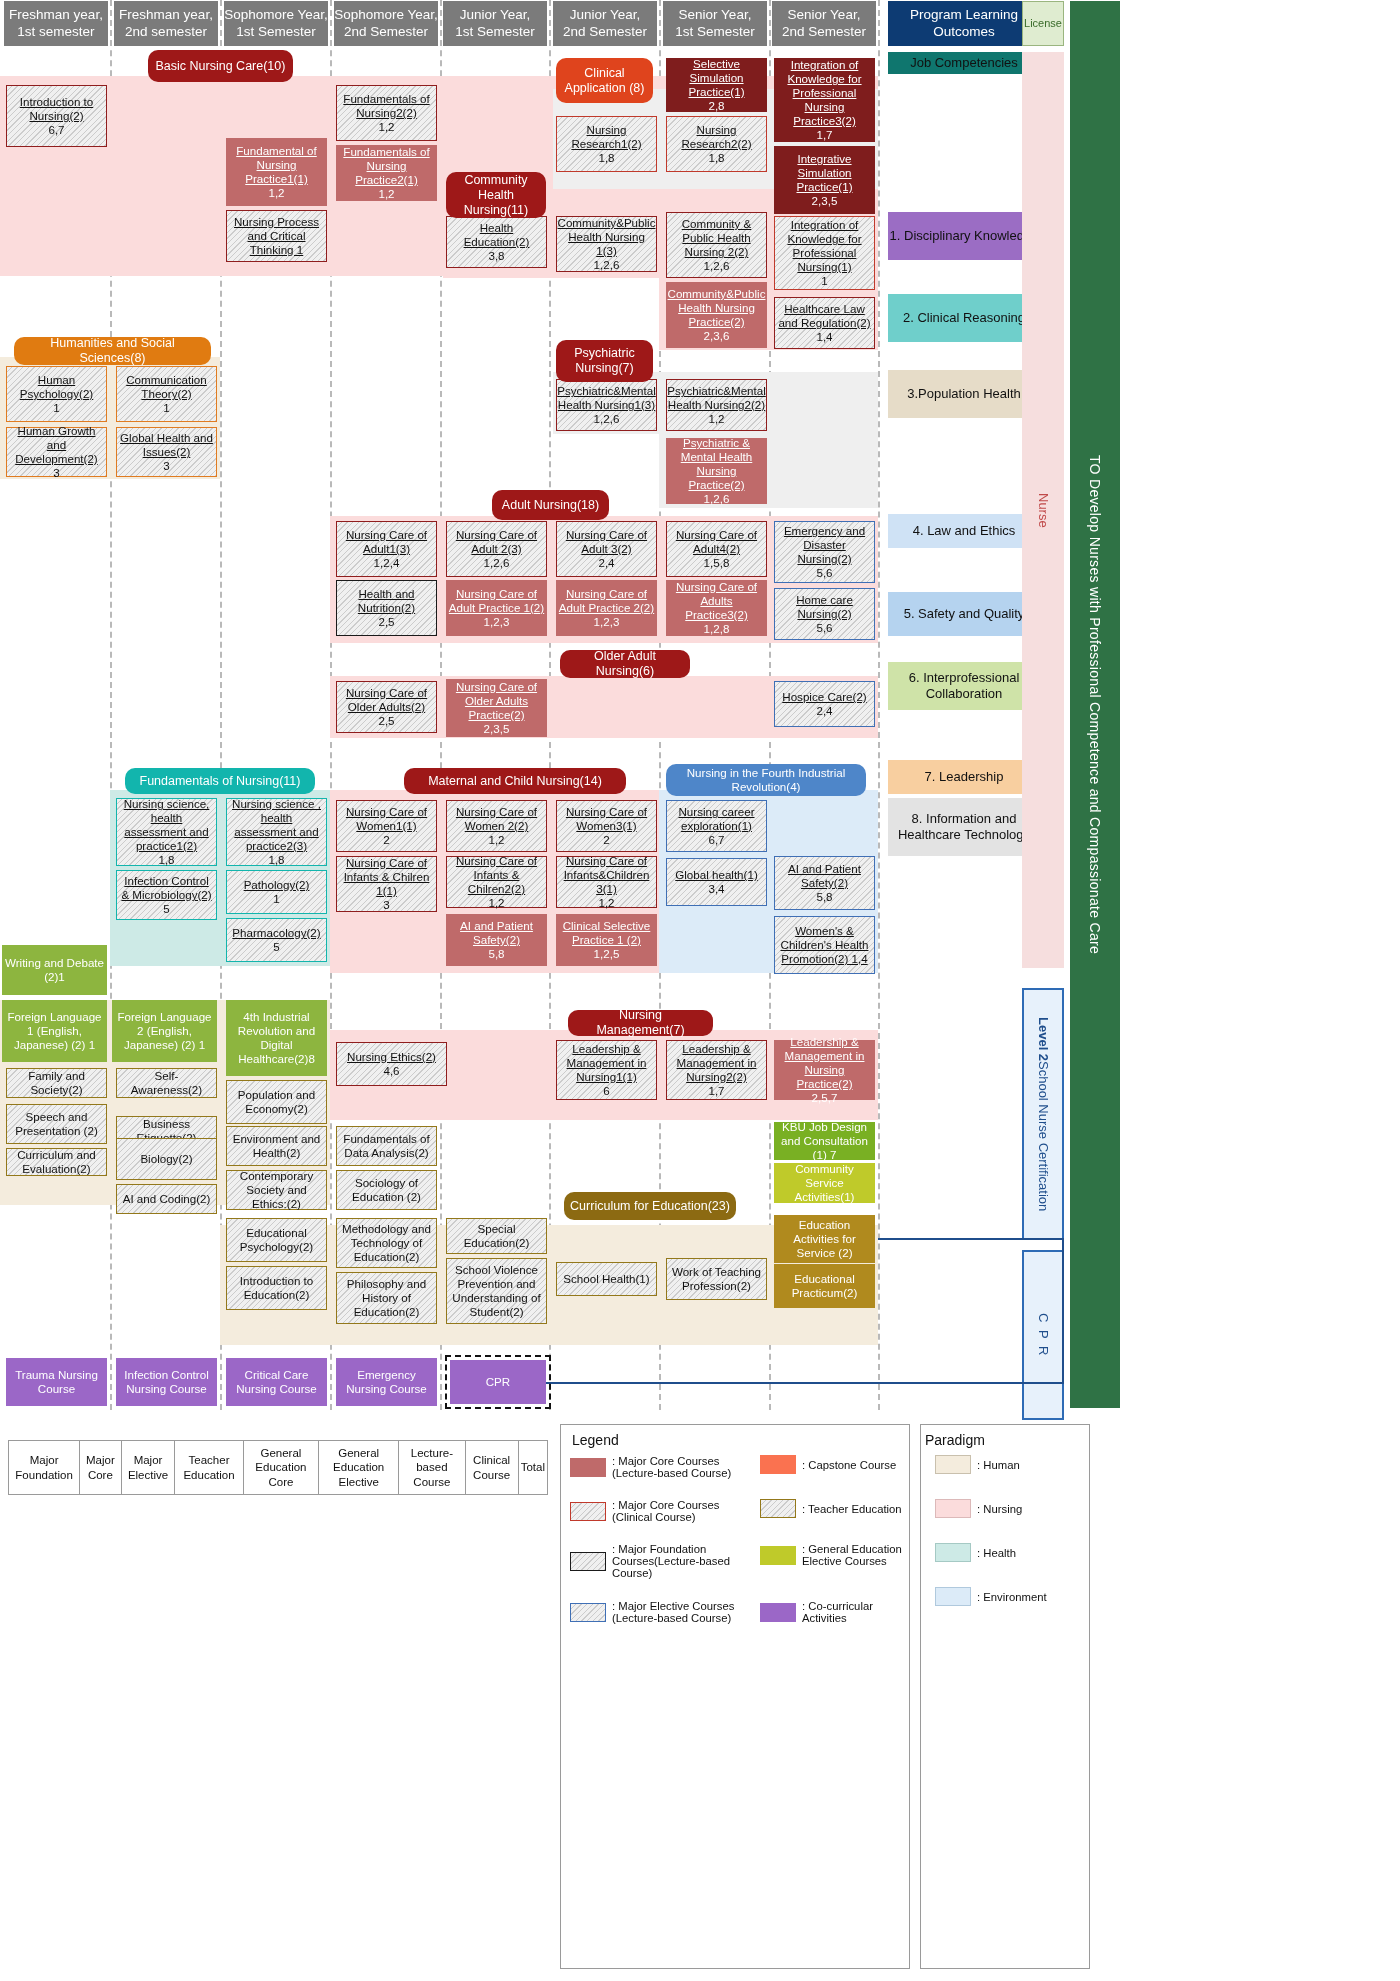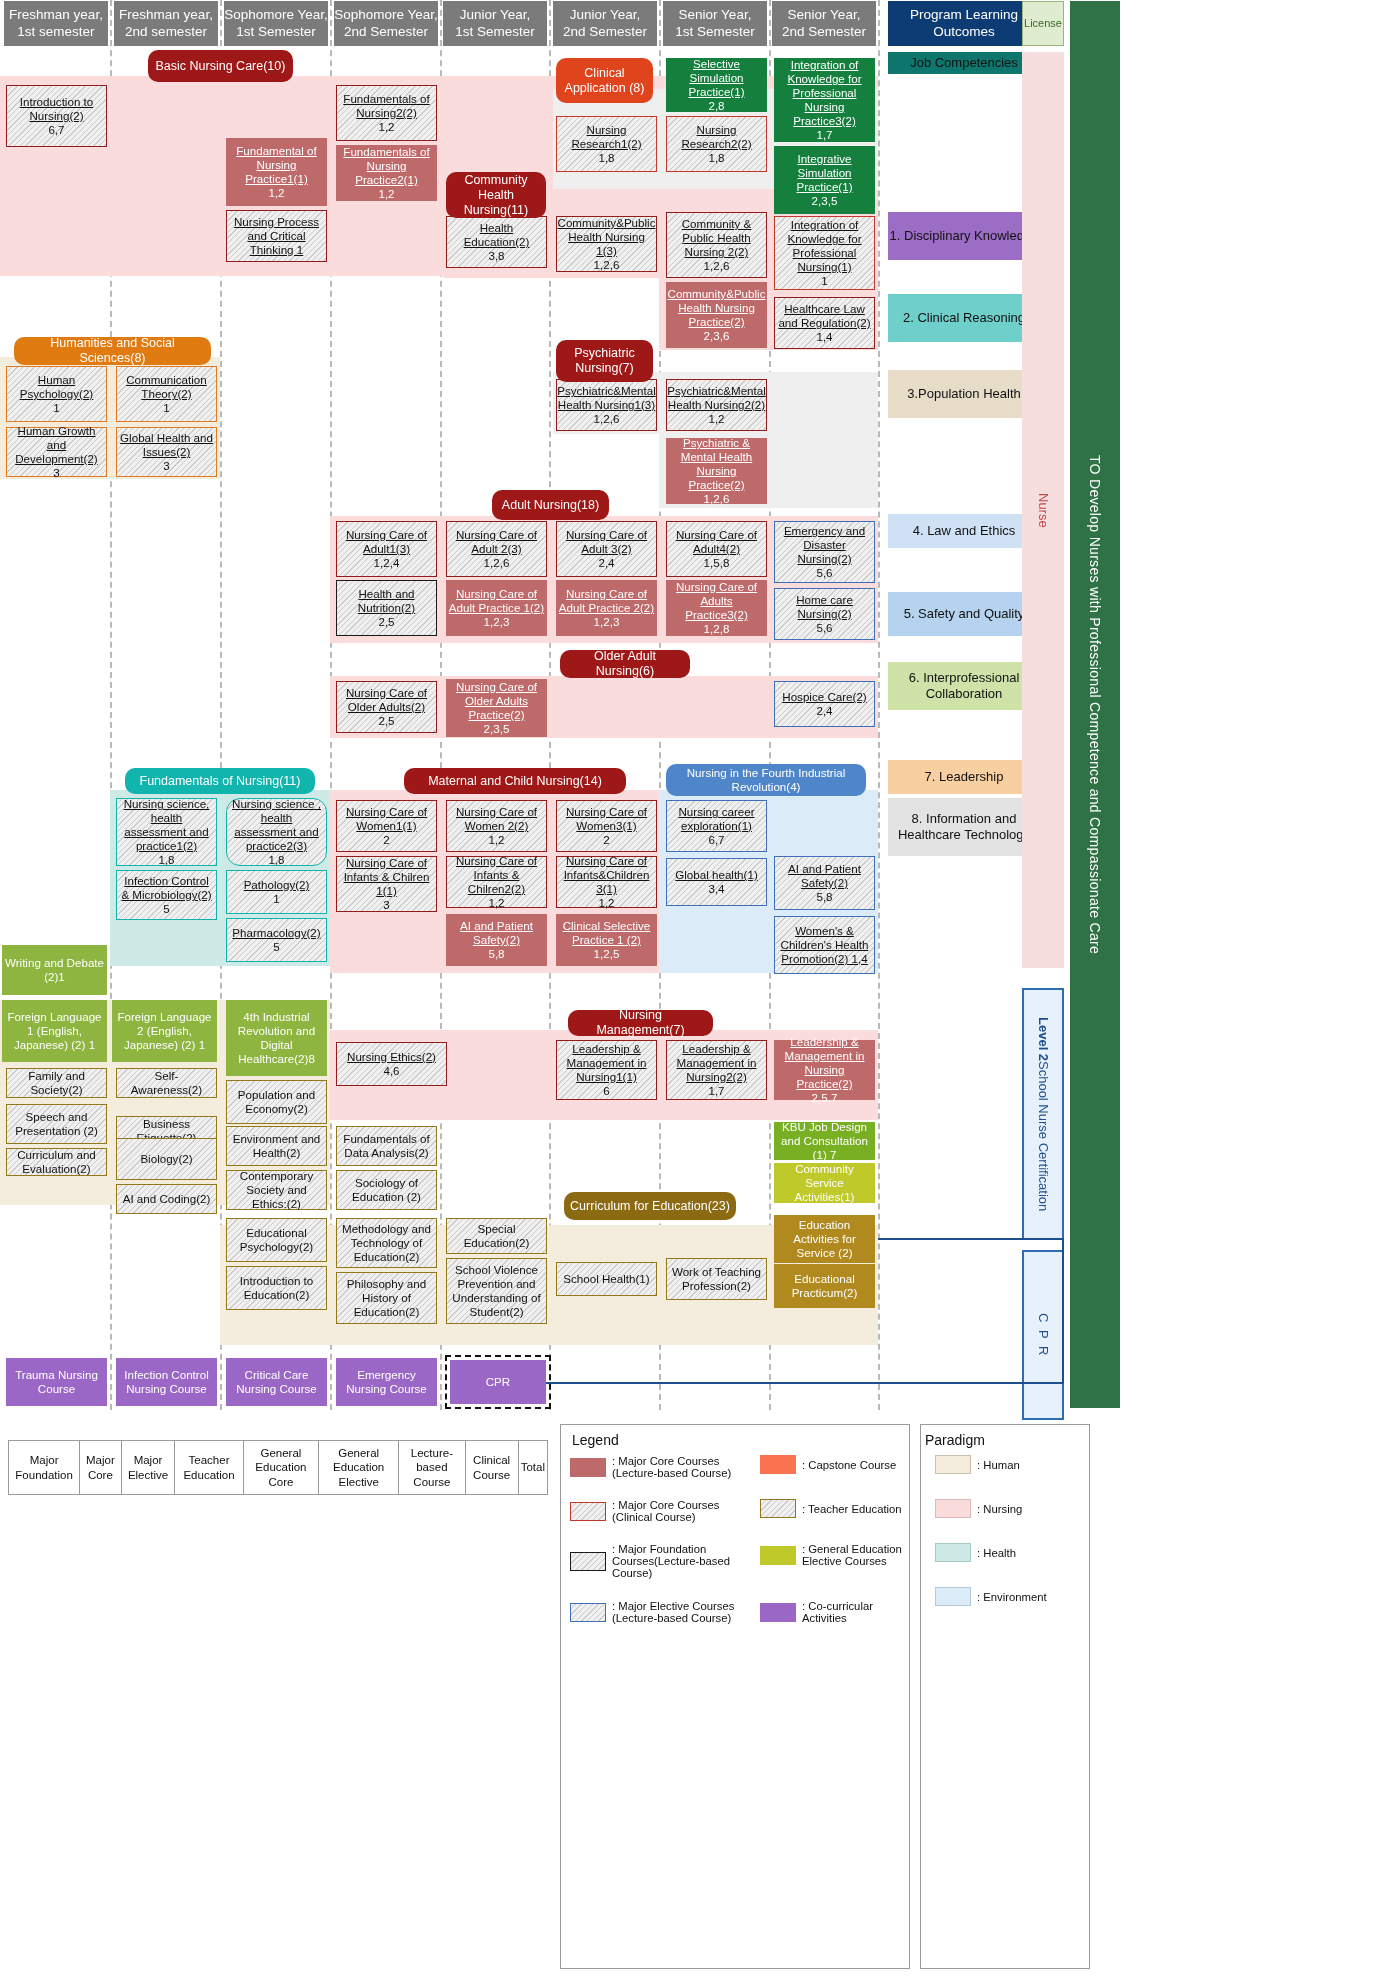--- a/index.html
+++ b/index.html
@@ -46,21 +46,21 @@
   .course .ttl { text-decoration:underline; }
   .course .num { text-decoration:none; }
 
   
   .hatch {
     background-color:#f0f0f0;
     background-image:repeating-linear-gradient(135deg,
       rgba(255,255,255,0) 0 3px, rgba(160,160,160,.45) 3px 4px);
   }
   .solidred   { background:#bf6a6a; color:#fff; }
-  .solidorng  { background:#15803d; color:#fff; }
+  .solidorng  { background:#7f1d1d; color:#fff; }
 
   .bd-darkred { border:1.6px solid #8f1d1d; }
   .bd-red     { border:1.6px solid #c0392b; }
   .bd-orange  { border:1.6px solid #e07b20; }
   .bd-black   { border:1.6px solid #1a1a1a; }
   .bd-teal    { border:1.6px solid #12b5ad; }
   .bd-blue    { border:1.6px solid #3f6fb5; }
   .bd-olive   { border:1.6px solid #93781a; }
   .bd-none    { border:none; }
 
@@ -269,21 +269,21 @@
     </div>
 
   <div class="course solidred bd-none" style="left:226px;top:138px;width:101px;height:68px;">
     <span class="ttl">Fundamental of Nursing Practice1(1)</span>
       <span class="num">1,2</span>
     </div>
   <div class="course hatch bd-darkred" style="left:226px;top:210px;width:101px;height:52px;">
     <span class="ttl">Nursing Process and Critical Thinking 1</span>
     </div>
 
-  <div class="course hatch bd-teal" style="left:226px;top:798px;width:101px;height:68px;border-radius:14px;">
+  <div class="course hatch bd-teal" style="left:226px;top:798px;width:101px;height:68px;">
     <span class="ttl">Nursing science , health assessment and practice2(3)</span>
       <span class="num">1,8</span>
     </div>
   <div class="course hatch bd-teal" style="left:226px;top:870px;width:101px;height:44px;">
     <span class="ttl">Pathology(2)</span>
       <span class="num">1</span>
     </div>
   <div class="course hatch bd-teal" style="left:226px;top:918px;width:101px;height:44px;">
     <span class="ttl">Pharmacology(2)</span>
       <span class="num">5</span>

